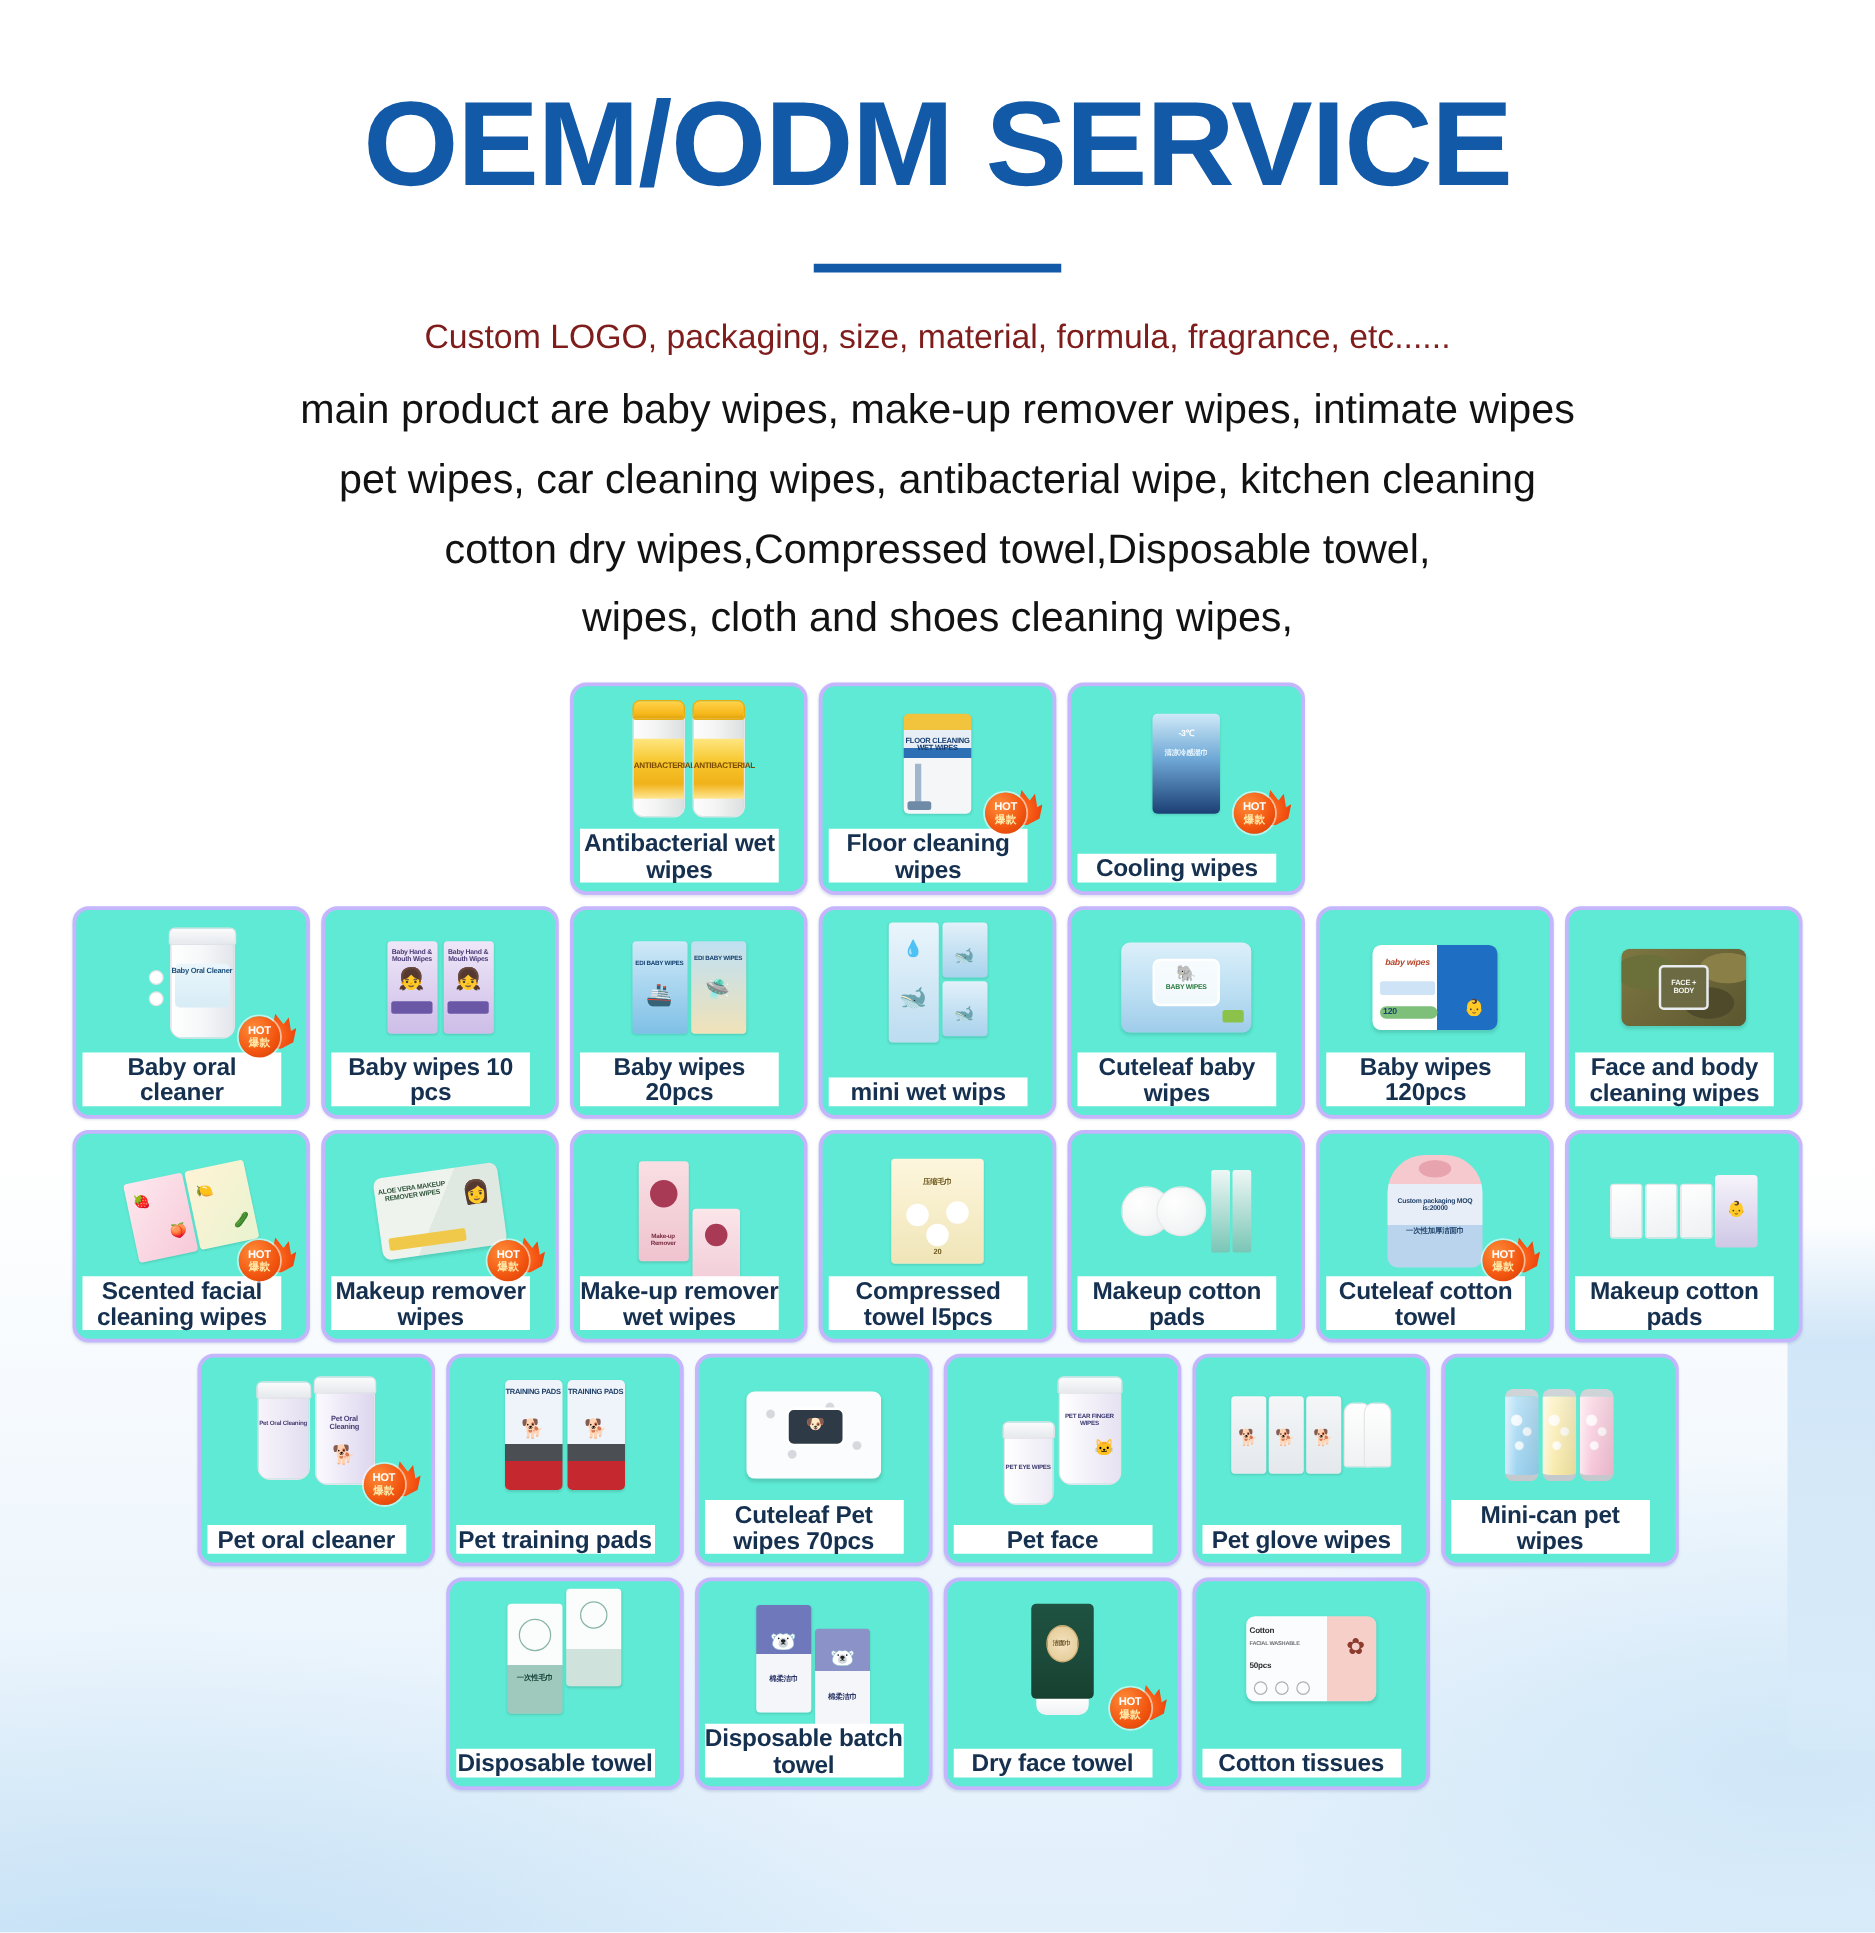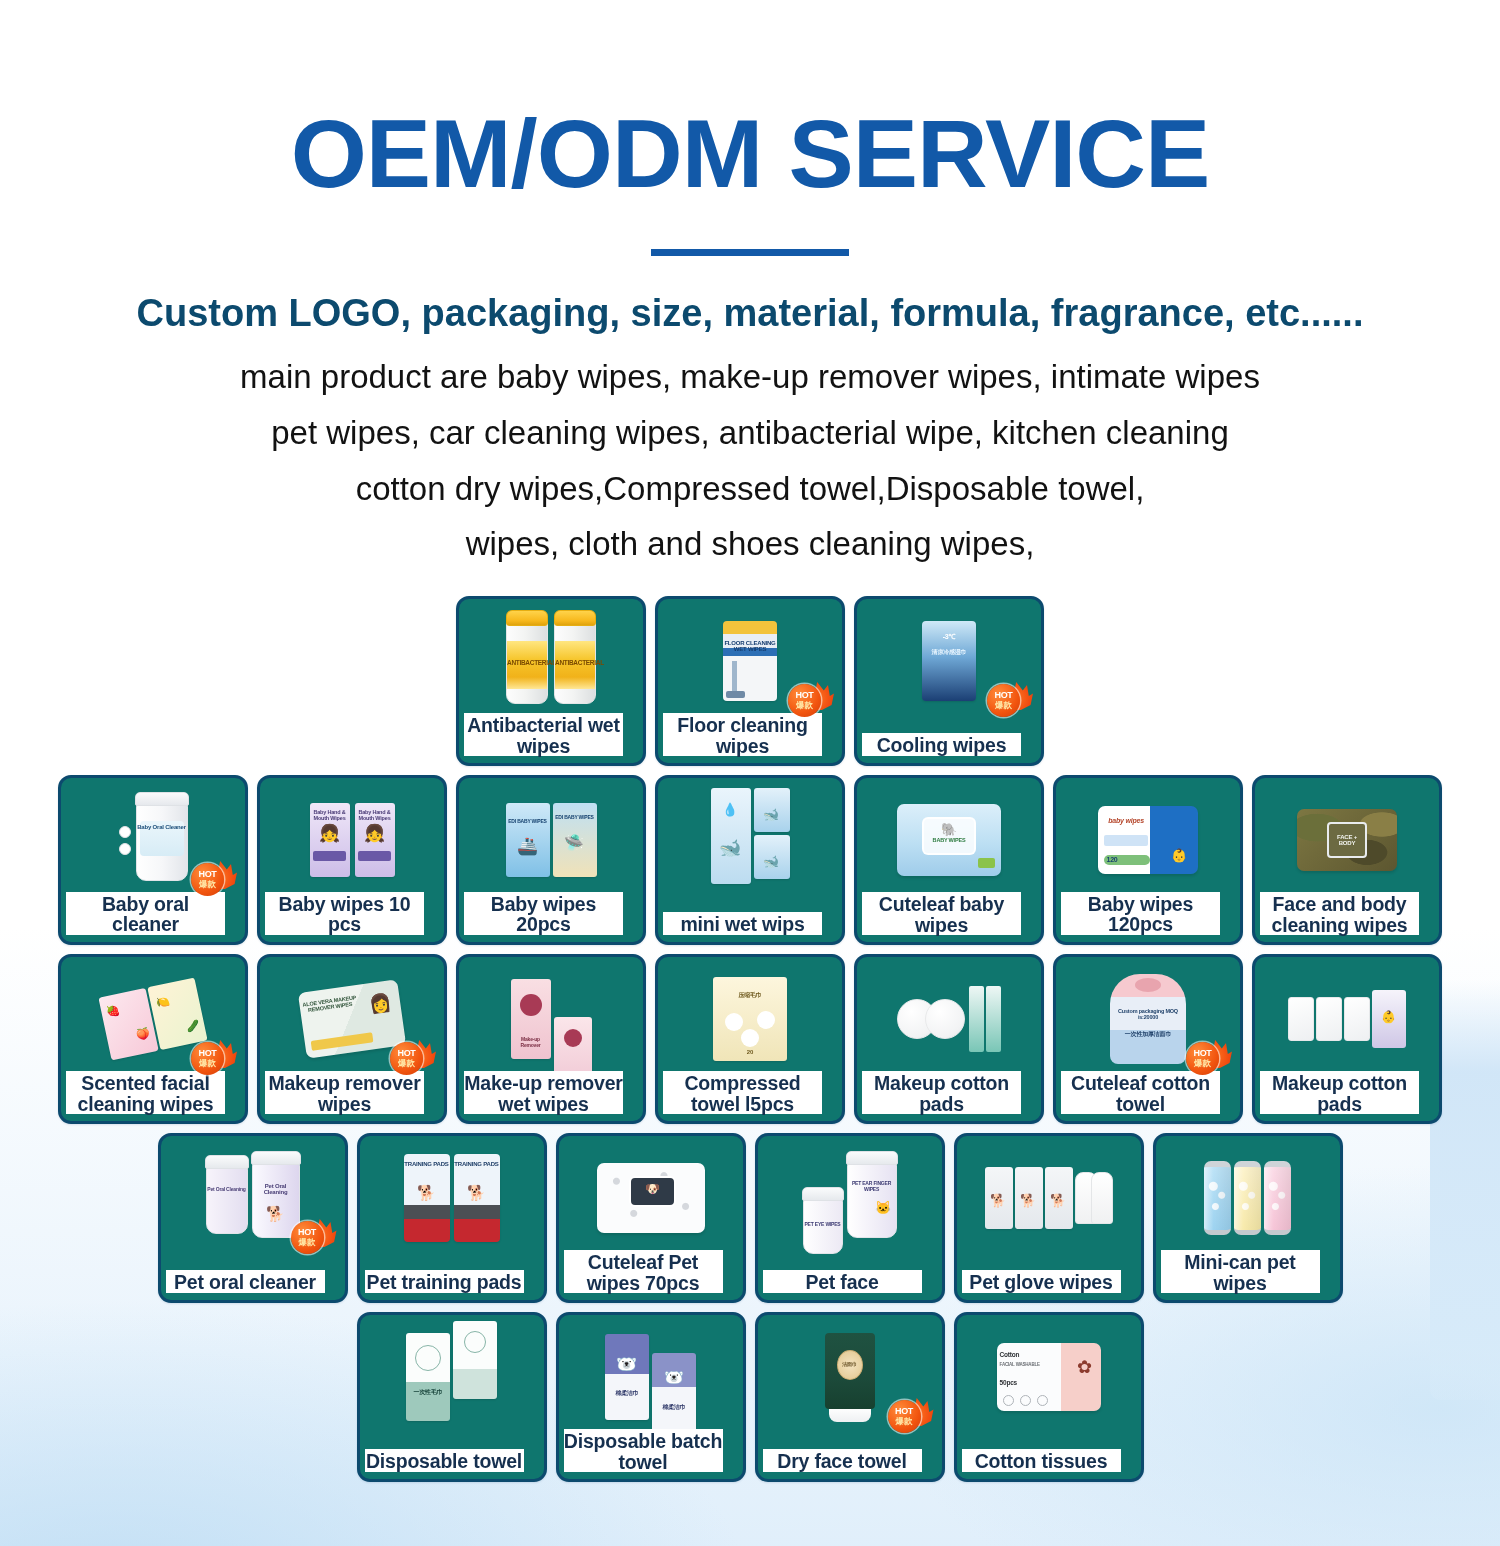--- a/index.html
+++ b/index.html
@@ -27,40 +27,40 @@
     right: 0; top: 980px;
     width: 70px; height: 420px;
     background: linear-gradient(to bottom, rgba(214,233,248,0.0) 0%, rgba(207,229,247,0.95) 22%, rgba(214,234,249,0.9) 85%, rgba(221,238,250,0.2) 100%);
     border-radius: 10px 0 0 10px;
     pointer-events: none;
     z-index: 0;
   }
   #page { position: relative; z-index: 2; width: 1500px; height: 1546px; }
 
   
-  .header { text-align: center; padding-top: 104px; }
+  .header { text-align: center; padding-top: 66px; }
   .title {
     font-size: 96px;
     font-weight: bold;
     color: #1259a8;
     letter-spacing: -1px;
     line-height: 1.05;
     font-family: "Liberation Sans", sans-serif;
     transform: scaleX(1.02);
   }
   .title-rule {
     width: 198px; height: 7px;
     background: #1259a8;
     margin: 44px auto 0 auto;
   }
   .subtitle {
     margin-top: 36px;
-    font-size: 38px;
-    color: #0c4a6e;
-    font-weight: 700;
+    font-size: 27px;
+    color: #7f1d1d;
+    font-weight: 400;
   }
   .desc {
     margin-top: 20px;
     font-size: 33px;
     line-height: 1.33;
     color: #121212;
     font-weight: 400;
   }
   .desc .ln { display: block; margin-top: 12px; }
 
@@ -68,22 +68,22 @@
   .grid { margin-top: 30px; }
   .row {
     display: flex;
     justify-content: center;
     align-items: flex-start;
     gap: 9px;
     margin-bottom: 9px;
   }
   .card {
     position: relative;
-    background: #0f766e;
-    border: 3px solid #0c4a6e;
+    background: #5eead4;
+    border: 3px solid #c4b5fd;
     border-radius: 13px;
     width: 190px;
     height: 170px;
     display: flex;
     flex-direction: column;
     justify-content: flex-end;
     align-items: center;
     padding: 6px 20px 7px 5px;
     overflow: hidden;
     box-shadow: 0 1px 2px rgba(40,80,130,0.14);

